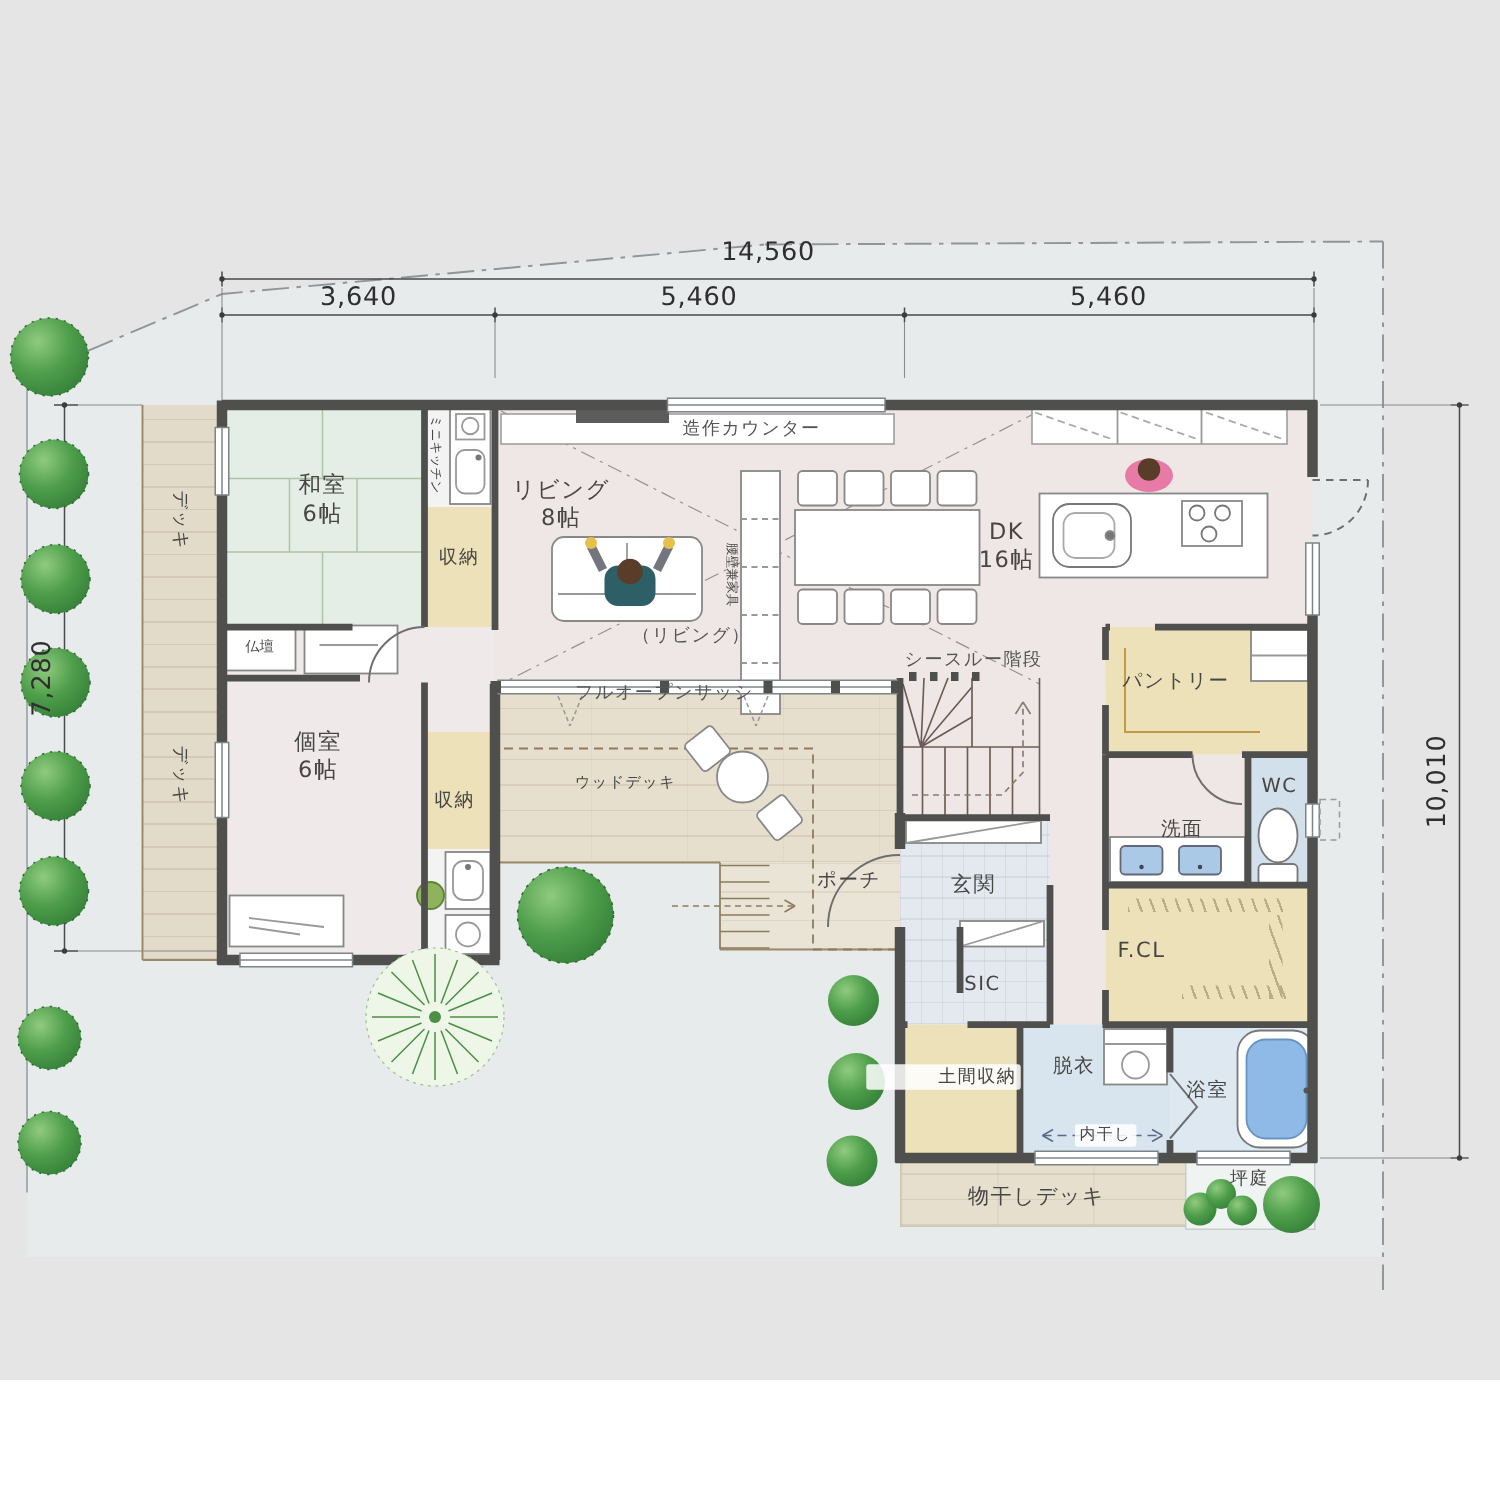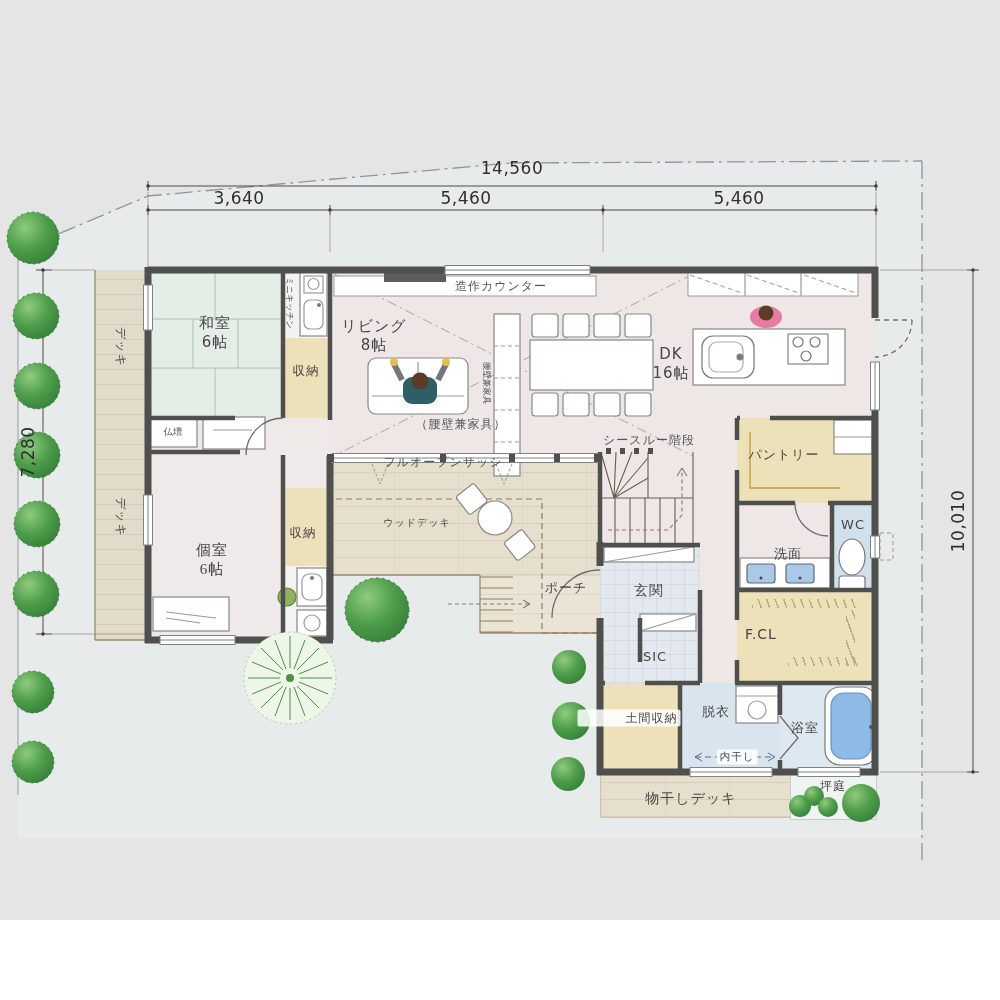--- a/index.html
+++ b/index.html
@@ -399,21 +399,21 @@
   <div class="lbl dim" style="left:512px;top:169px;">14,560</div>
   <div class="lbl dim" style="left:239px;top:199px;">3,640</div>
   <div class="lbl dim" style="left:466px;top:199px;">5,460</div>
   <div class="lbl dim" style="left:739px;top:199px;">5,460</div>
   <div class="lbl dim vlblL" style="left:29px;top:452px;">7,280</div>
   <div class="lbl dim vlblL" style="left:959px;top:521px;">10,010</div>
 
   <div class="lbl rm" style="left:215px;top:333px;"><span>和室</span><br><span>6帖</span></div>
   <div class="lbl rm" style="left:374px;top:336px;"><span>リビング</span><br><span>8帖</span></div>
   <div class="lbl rm" style="left:671px;top:364px;"><span>DK</span><br><span>16帖</span></div>
-  <div class="lbl rm" style="left:212px;top:560px;font-family:Liberation Serif, serif;"><span>個室</span><br><span>6帖</span></div>
+  <div class="lbl rm" style="left:212px;top:504px;"><span>個室</span><br><span>6帖</span></div>
 
   <div class="lbl" style="left:306px;top:371px;font-size:12.5px;">収納</div>
   <div class="lbl" style="left:303px;top:533px;font-size:12.5px;">収納</div>
   <div class="lbl sm" style="left:784px;top:455px;">パントリー</div>
   <div class="lbl sm" style="left:788px;top:554px;">洗面</div>
   <div class="lbl sm" style="left:853px;top:525px;">WC</div>
   <div class="lbl" style="left:761px;top:635px;font-size:14px;">F.CL</div>
   <div class="lbl" style="left:649px;top:591px;font-size:14px;">玄関</div>
   <div class="lbl sm" style="left:655px;top:657px;">SIC</div>
   <div class="lbl sm" style="left:566px;top:588px;">ポーチ</div>
@@ -423,18 +423,18 @@
   <div class="lbl sm" style="left:805px;top:728px;">浴室</div>
   <div class="lbl" style="left:691px;top:799px;font-size:14px;">物干しデッキ</div>
   <div class="lbl" style="left:833px;top:786px;font-size:12px;">坪庭</div>
   <div class="lbl" style="left:417px;top:523px;font-size:10px;">ウッドデッキ</div>
   <div class="lbl vlbl" style="left:120px;top:347px;font-size:12px;">デッキ</div>
   <div class="lbl vlbl" style="left:120px;top:517px;font-size:12px;">デッキ</div>
 
   <div class="lbl xs" style="left:501px;top:286px;">造作カウンター</div>
   <div class="lbl vlbl" style="left:290px;top:303px;font-size:8.5px;letter-spacing:0;">ミニキッチン</div>
   <div class="lbl" style="left:173px;top:432px;font-size:9.5px;letter-spacing:0;">仏壇</div>
-  <div class="lbl xs" style="left:461px;top:424px;">（腰壁兼家具）</div>
+  <div class="lbl xs" style="left:461px;top:424px;">（リビング）</div>
   <div class="lbl xs" style="left:443px;top:462px;">フルオープンサッシ</div>
   <div class="lbl xs" style="left:649px;top:440px;">シースルー階段</div>
   <div class="lbl vlbl" style="left:487px;top:383px;font-size:8.5px;letter-spacing:0;">腰壁兼家具</div>
 
 </div>
 
 </body></html>

